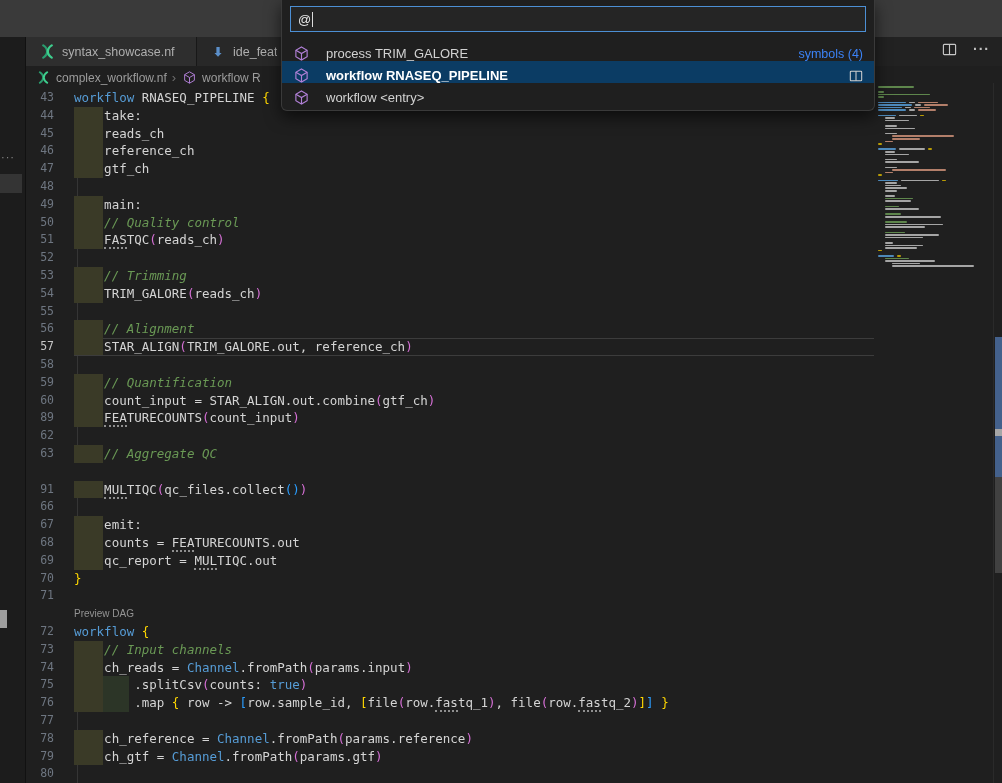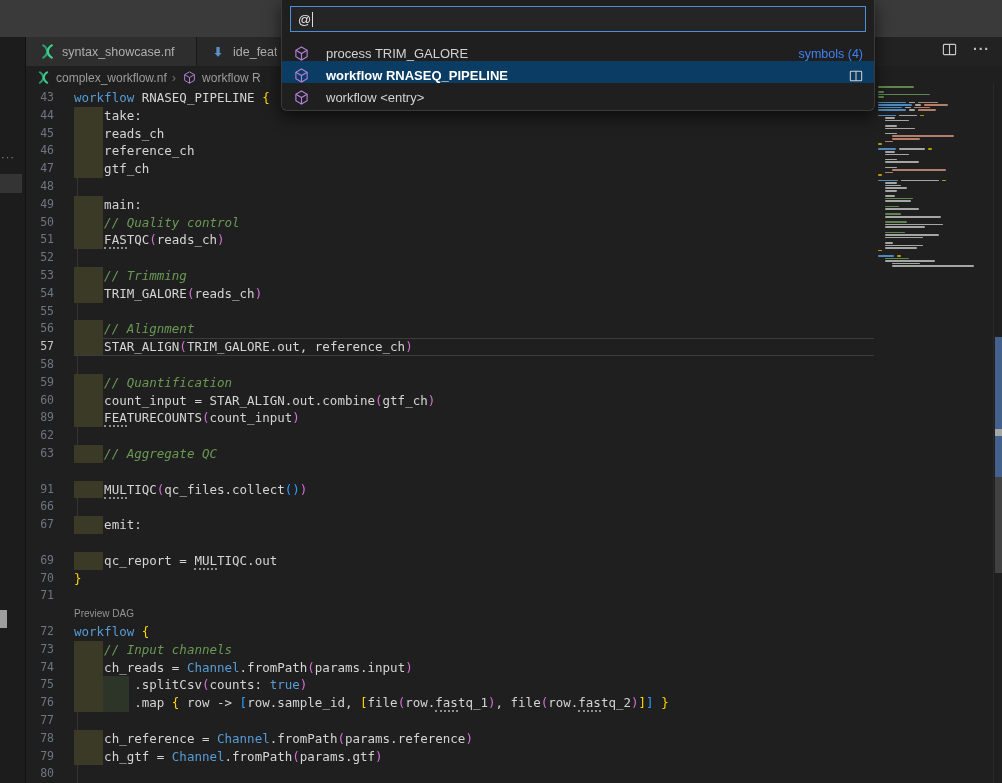--- a/index.html
+++ b/index.html
@@ -140,20 +140,21 @@
     <div class="crow cur" style="top: 249.2px;"><div class="band"></div><span class="num">57</span><span class="ctext"><span class="tk-w">    STAR_ALIGN</span><span class="tk-p">(</span><span class="tk-w">TRIM_GALORE.out, reference_ch</span><span class="tk-p">)</span></span></div>
     <div class="crow" style="top: 267px;"><div class="guide"></div><span class="num">58</span><span class="ctext"></span></div>
     <div class="crow" style="top: 284.8px;"><div class="band"></div><span class="num">59</span><span class="ctext"><span class="tk-c">    // Quantification</span></span></div>
     <div class="crow" style="top: 302.6px;"><div class="band"></div><span class="num">60</span><span class="ctext"><span class="tk-w">    count_input = STAR_ALIGN.out.combine</span><span class="tk-p">(</span><span class="tk-w">gtf_ch</span><span class="tk-p">)</span></span></div>
     <div class="crow" style="top: 320.4px;"><div class="band"></div><span class="num">89</span><span class="ctext"><span class="tk-w">    </span><span class="tk-w hint">FEA</span><span class="tk-w">TURECOUNTS</span><span class="tk-p">(</span><span class="tk-w">count_input</span><span class="tk-p">)</span></span></div>
     <div class="crow" style="top: 338.2px;"><div class="guide"></div><span class="num">62</span><span class="ctext"></span></div>
     <div class="crow" style="top: 356px;"><div class="band"></div><span class="num">63</span><span class="ctext"><span class="tk-c">    // Aggregate QC</span></span></div>
     <div class="crow" style="top: 391.6px;"><div class="band"></div><span class="num">91</span><span class="ctext"><span class="tk-w">    </span><span class="tk-w hint">MUL</span><span class="tk-w">TIQC</span><span class="tk-p">(</span><span class="tk-w">qc_files.collect</span><span class="tk-b">()</span><span class="tk-p">)</span></span></div>
     <div class="crow" style="top: 409.4px;"><div class="guide"></div><span class="num">66</span><span class="ctext"></span></div>
     <div class="crow" style="top: 427.2px;"><div class="band"></div><span class="num">67</span><span class="ctext"><span class="tk-w">    emit:</span></span></div>
+    <div class="crow" style="top: 445px;"><div class="band"></div><span class="num">68</span><span class="ctext"><span class="tk-w">    counts = </span><span class="tk-w hint">FEA</span><span class="tk-w">TURECOUNTS.out</span></span></div>
     <div class="crow" style="top: 462.8px;"><div class="band"></div><span class="num">69</span><span class="ctext"><span class="tk-w">    qc_report = </span><span class="tk-w hint">MUL</span><span class="tk-w">TIQC.out</span></span></div>
     <div class="crow" style="top: 480.6px;"><span class="num">70</span><span class="ctext"><span class="tk-y">}</span></span></div>
     <div class="crow" style="top: 498.4px;"><span class="num">71</span><span class="ctext"></span></div>
     <div class="crow" style="top: 516.2px;"><span class="codelens">Preview DAG</span></div>
     <div class="crow" style="top: 534px;"><span class="num">72</span><span class="ctext"><span class="tk-k">workflow </span><span class="tk-y">{</span></span></div>
     <div class="crow" style="top: 551.8px;"><div class="band"></div><span class="num">73</span><span class="ctext"><span class="tk-c">    // Input channels</span></span></div>
     <div class="crow" style="top: 569.6px;"><div class="band"></div><span class="num">74</span><span class="ctext"><span class="tk-w">    ch_reads = </span><span class="tk-k">Channel</span><span class="tk-w">.fromPath</span><span class="tk-p">(</span><span class="tk-w">params.input</span><span class="tk-p">)</span></span></div>
     <div class="crow" style="top: 587.4px;"><div class="band"></div><div class="band2"></div><span class="num">75</span><span class="ctext"><span class="tk-w">        .splitCsv</span><span class="tk-p">(</span><span class="tk-w">counts: </span><span class="tk-k">true</span><span class="tk-p">)</span></span></div>
     <div class="crow" style="top: 605.2px;"><div class="band"></div><div class="band2"></div><span class="num">76</span><span class="ctext"><span class="tk-w">        .map </span><span class="tk-y">{</span><span class="tk-w"> row -&gt; </span><span class="tk-b">[</span><span class="tk-w">row.sample_id, </span><span class="tk-y">[</span><span class="tk-w">file</span><span class="tk-p">(</span><span class="tk-w">row.</span><span class="tk-w hint">fas</span><span class="tk-w">tq_1</span><span class="tk-p">)</span><span class="tk-w">, file</span><span class="tk-p">(</span><span class="tk-w">row.</span><span class="tk-w hint">fas</span><span class="tk-w">tq_2</span><span class="tk-p">)</span><span class="tk-y">]</span><span class="tk-b">]</span><span class="tk-w"> </span><span class="tk-y">}</span></span></div>
     <div class="crow" style="top: 623px;"><div class="guide"></div><span class="num">77</span><span class="ctext"></span></div>

